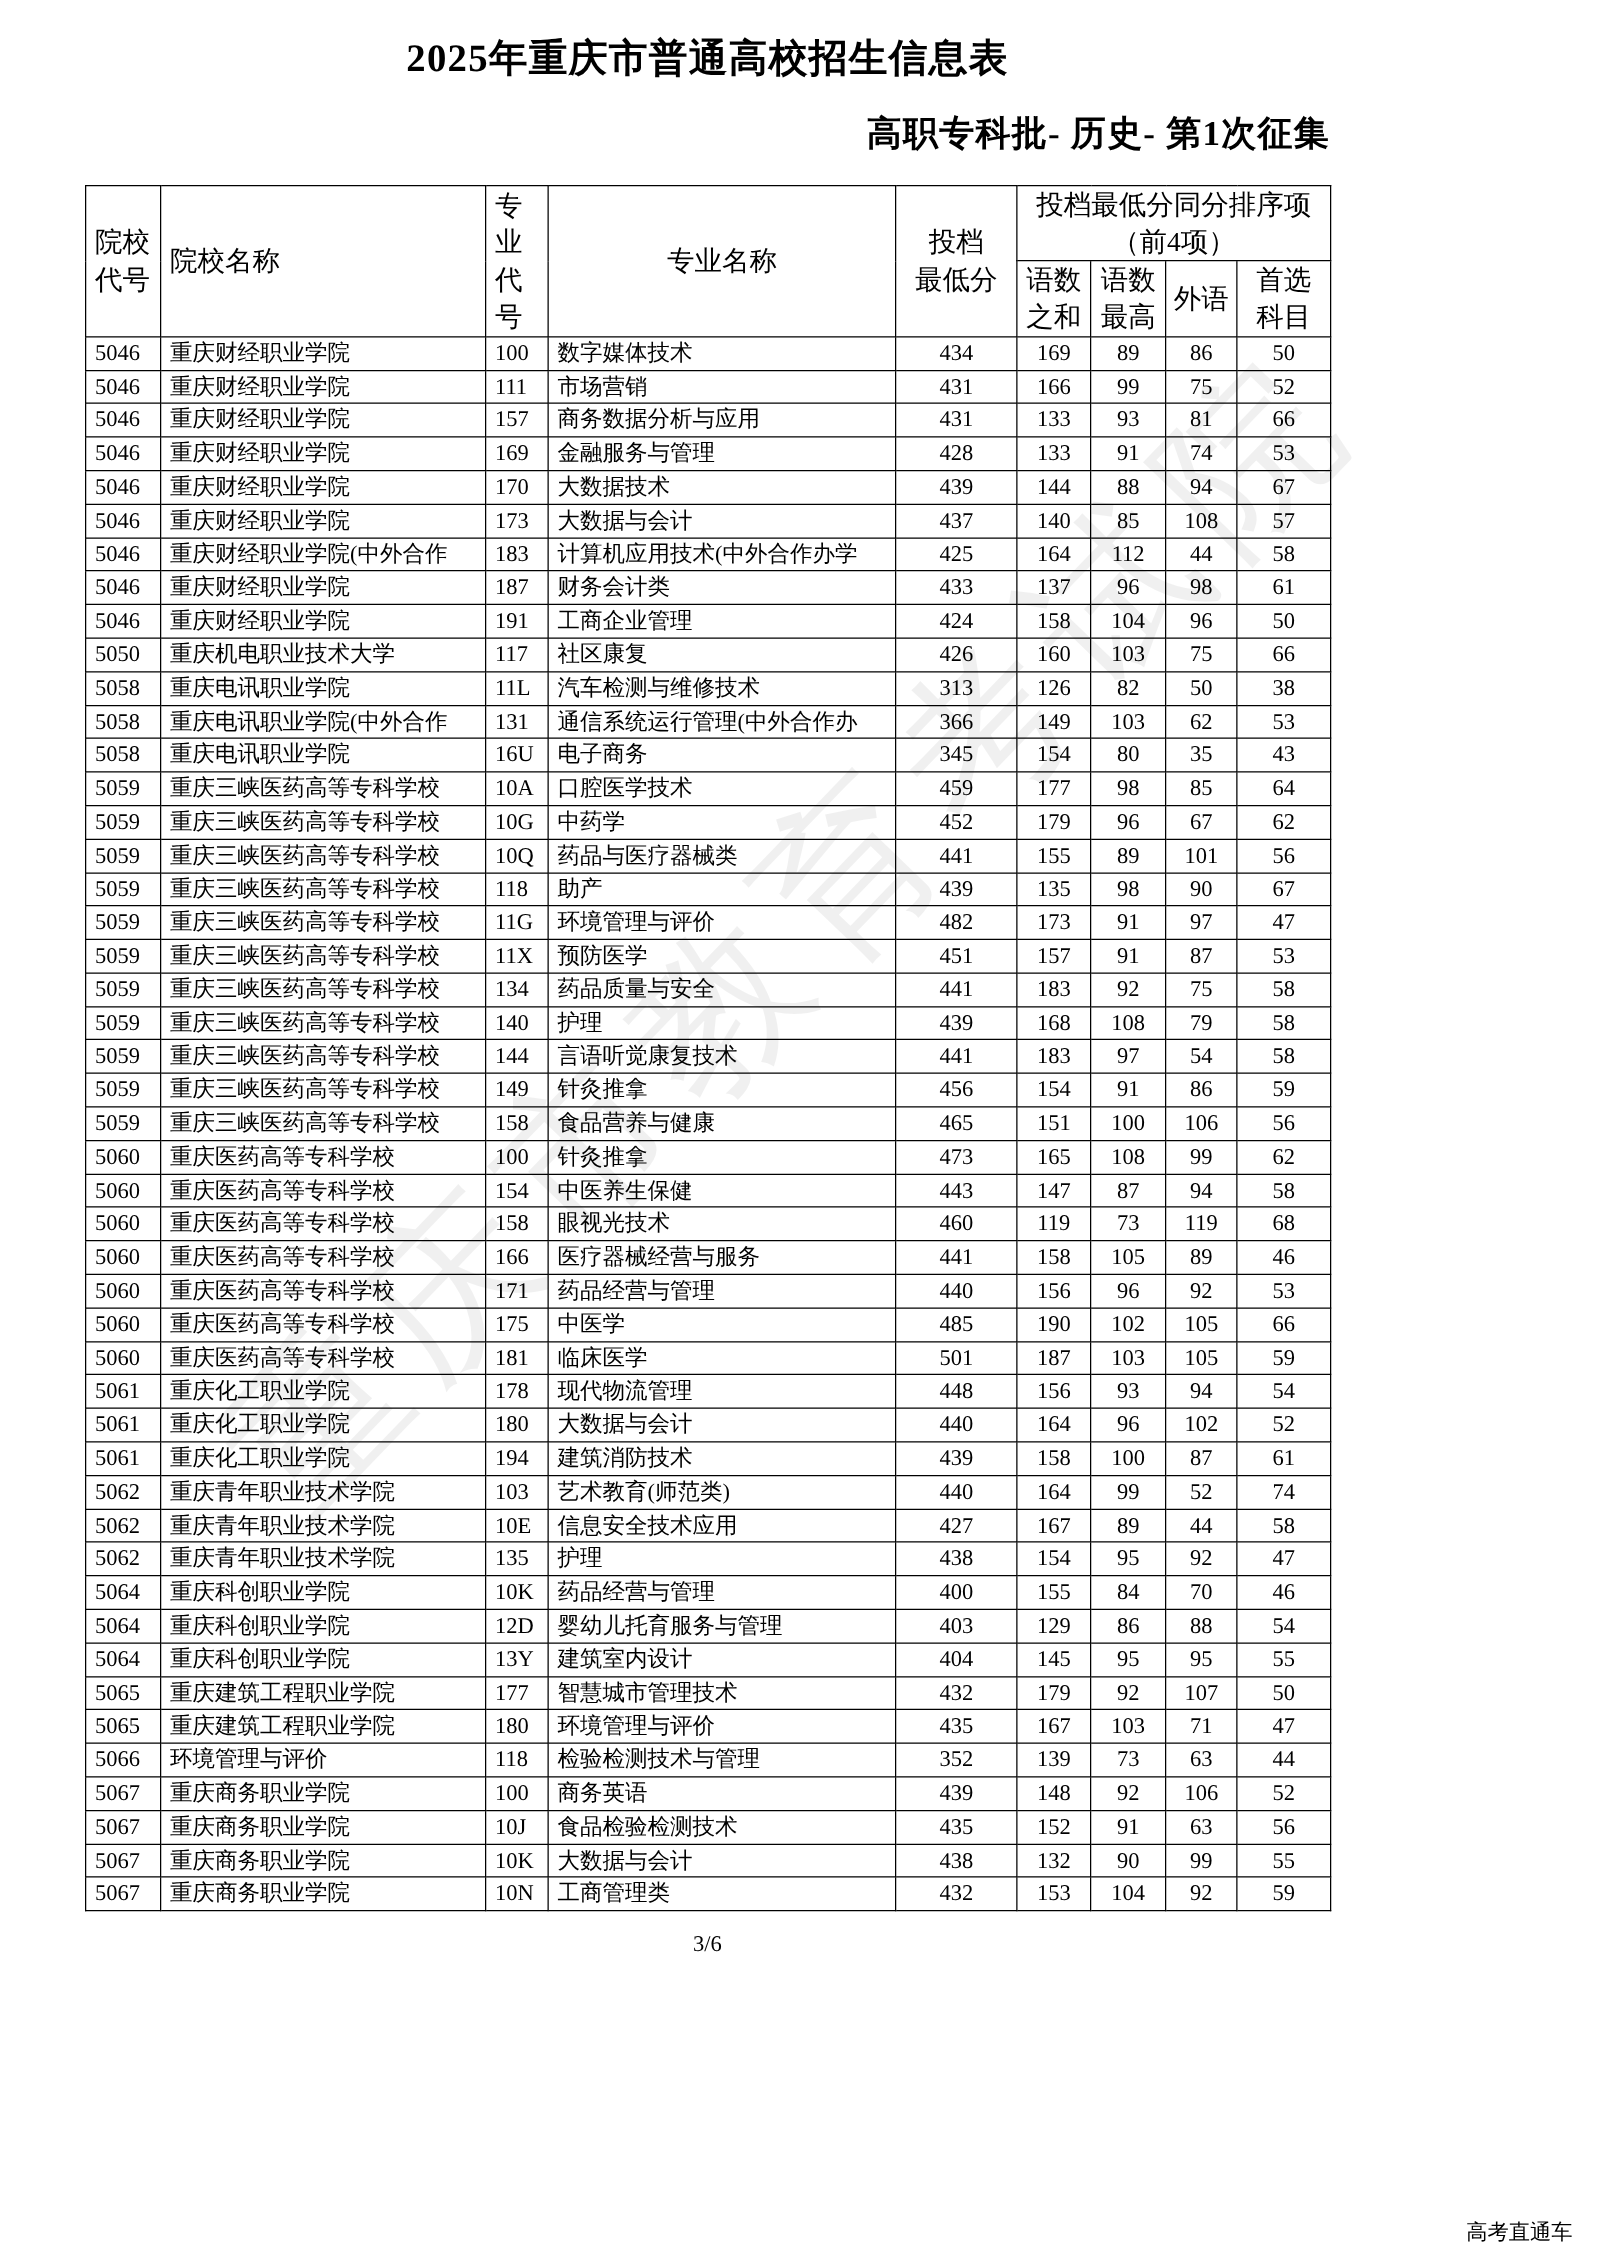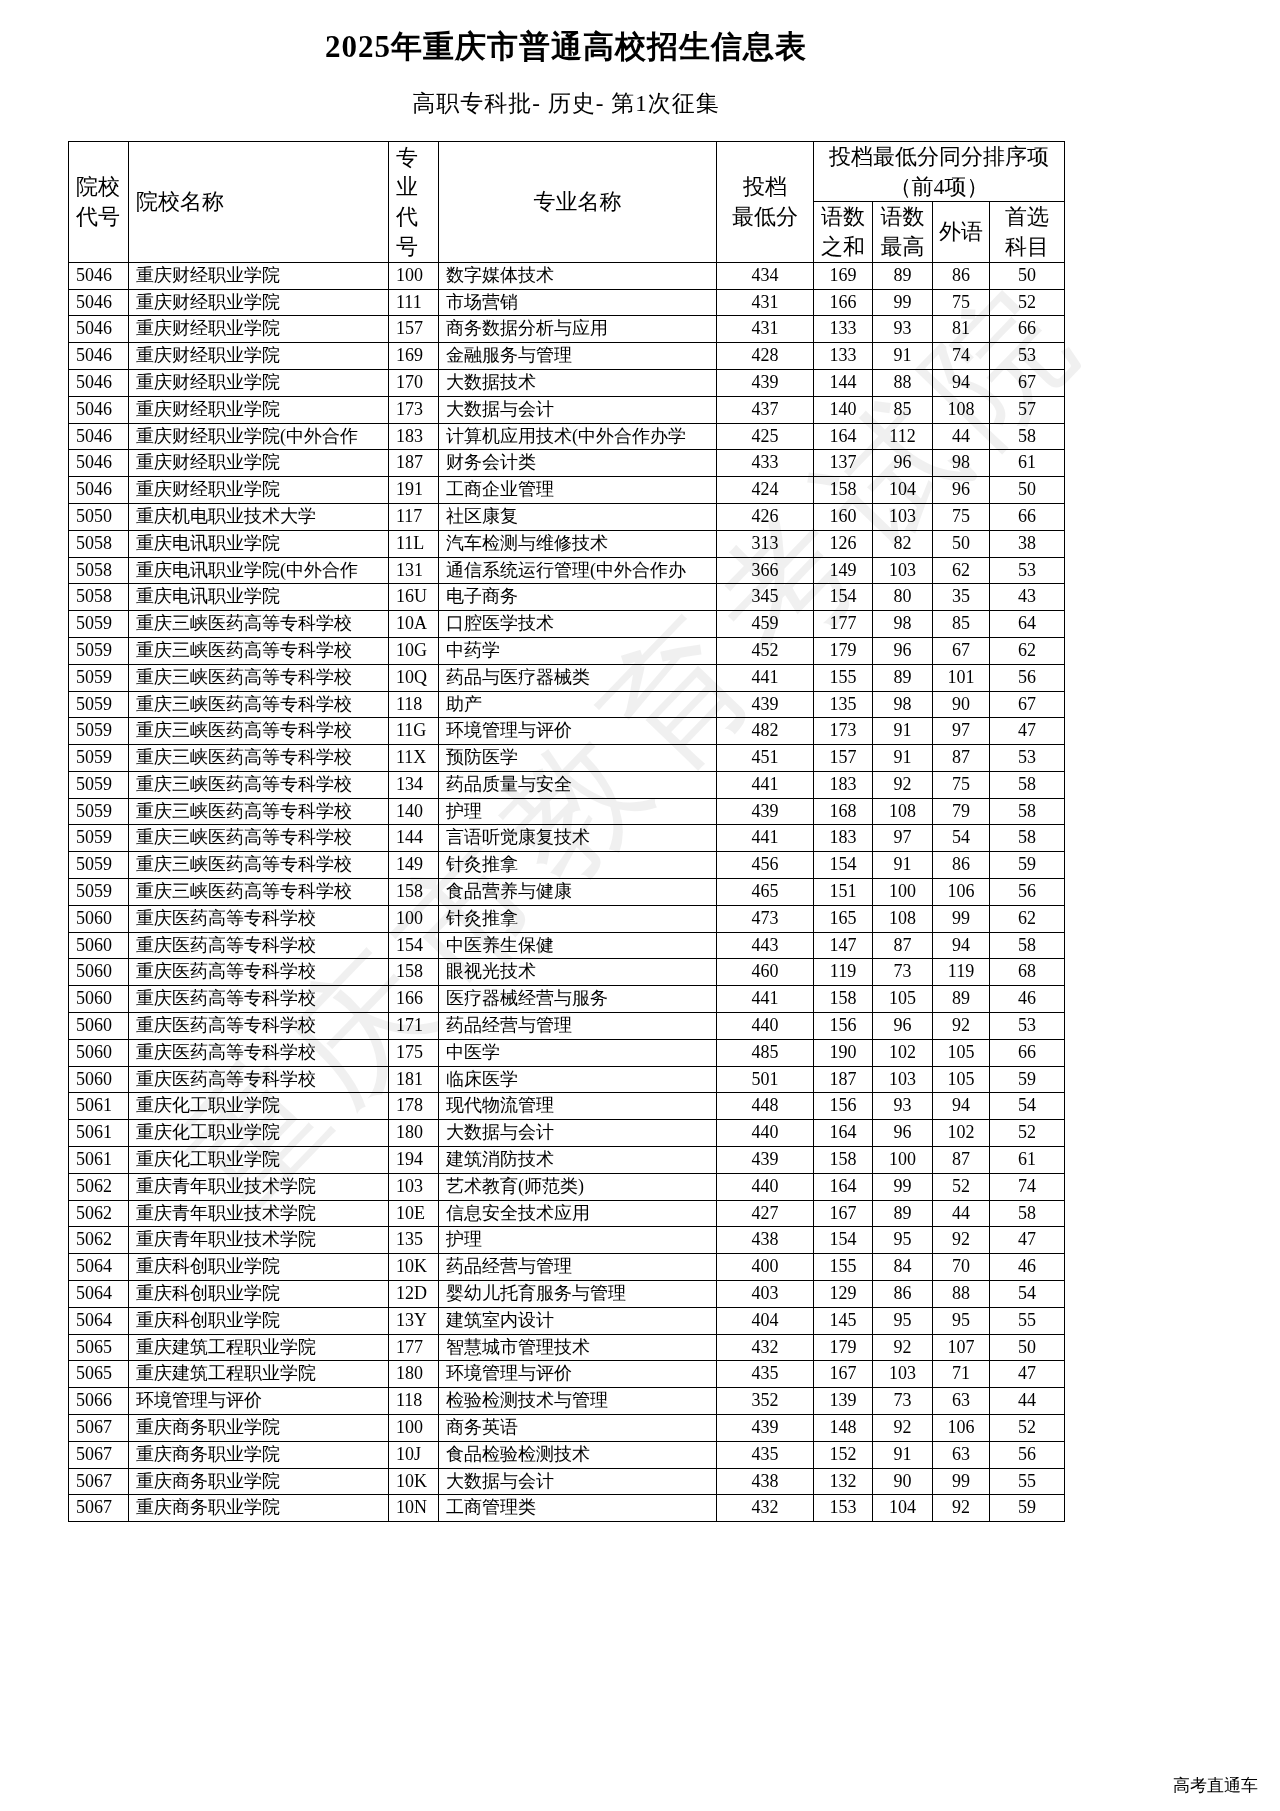--- a/index.html
+++ b/index.html
@@ -20,23 +20,23 @@
   }
   .title {
     margin-top: 26px;
     text-align: center;
     font-size: 31px;
     font-weight: bold;
     letter-spacing: 1px;
   }
   .subtitle {
     margin-top: 20px;
-    text-align: center;
-    font-size: 23px;
-    font-weight: normal;
+    text-align: right;
+    font-size: 28px;
+    font-weight: bold;
     letter-spacing: 1px;
   }
   table.adm {
     margin-top: 22px;
     width: 996px;
     border-collapse: collapse;
     table-layout: fixed;
   }
   table.adm th, table.adm td {
     border: 1.6px solid #000;
@@ -646,15 +646,16 @@
           <td class="al">工商管理类</td>
           <td class="ac">432</td>
           <td class="ac">153</td>
           <td class="ac">104</td>
           <td class="ac">92</td>
           <td class="ac">59</td>
         </tr>
       </tbody>
   </table>
 
+  <div class="page-number">3/6</div>
 </div>
 
 <div class="footer-brand">高考直通车</div>
 
 </body></html>

